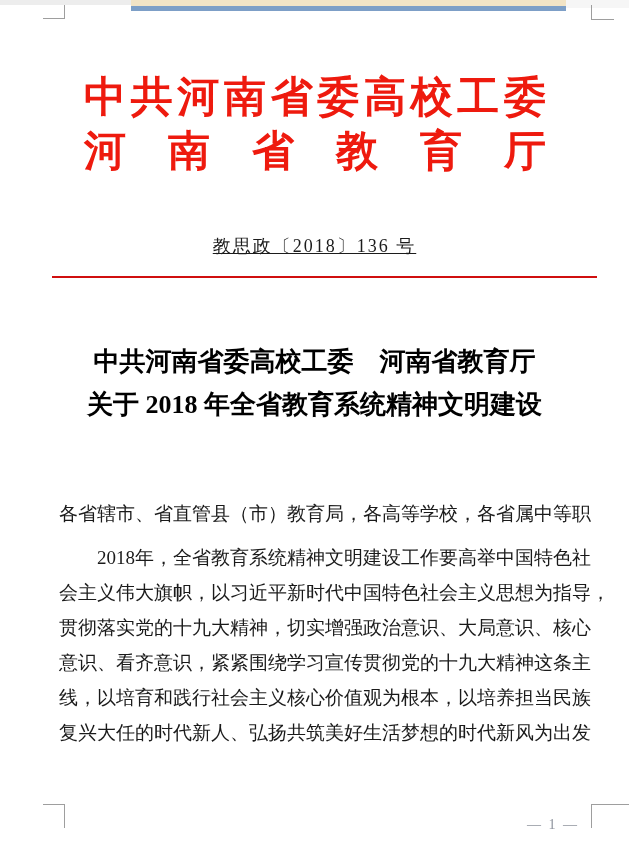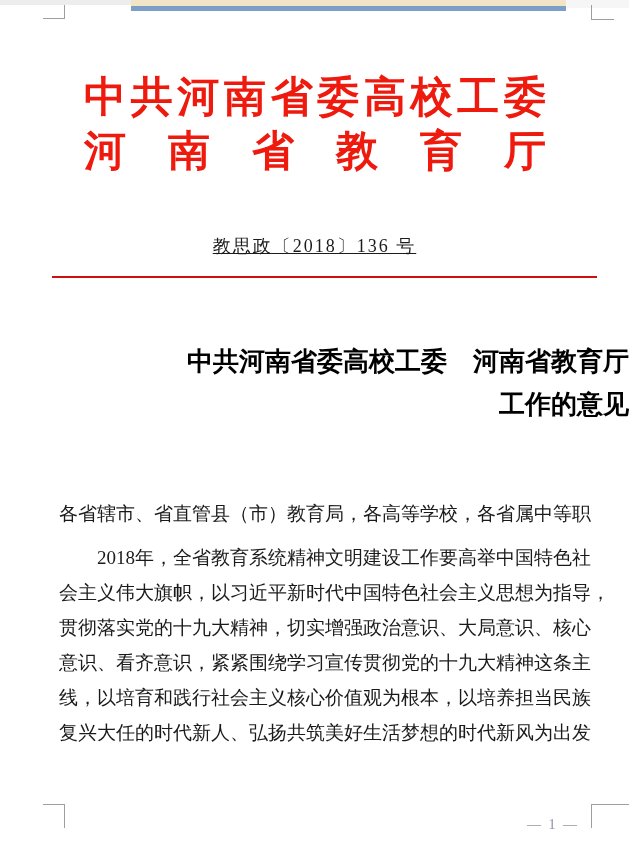--- a/index.html
+++ b/index.html
@@ -37,21 +37,21 @@
   .doc-number{
     position:absolute;left:0;top:234px;width:629px;text-align:center;
     color:#1c1c1c;font-size:18px;letter-spacing:2px;text-decoration:underline;
   }
 
   
   .red-rule{position:absolute;left:52px;top:276px;width:545px;height:2px;background:#d00f0f;}
 
   
   .doc-title{
-    position:absolute;left:0;top:340px;width:629px;text-align:right;
+    position:absolute;left:0;top:340px;width:629px;text-align:center;
     color:#000;font-weight:bold;font-size:26px;line-height:43px;
   }
 
   
   .doc-body{
     position:absolute;left:59px;top:496px;width:531px;
     color:#1a1a1a;font-size:19px;line-height:35px;
   }
   .body-line{height:35px;}
   .body-line.short{display:block;letter-spacing:2px;}
@@ -99,21 +99,21 @@
       <span>厅</span>
     </div>
 </div>
 
 <div class="doc-number">教思政〔2018〕136 号</div>
 
 <div class="red-rule"></div>
 
 <div class="doc-title">
   <div>中共河南省委高校工委　河南省教育厅</div>
-  <div>工作的意见</div>
+  <div>关于 2018 年全省教育系统精神文明建设</div>
 </div>
 
 <div class="doc-body">
   <div class="body-line" data-char-justify="true">
       <span>各</span>
       <span>省</span>
       <span>辖</span>
       <span>市</span>
       <span>、</span>
       <span>省</span>

